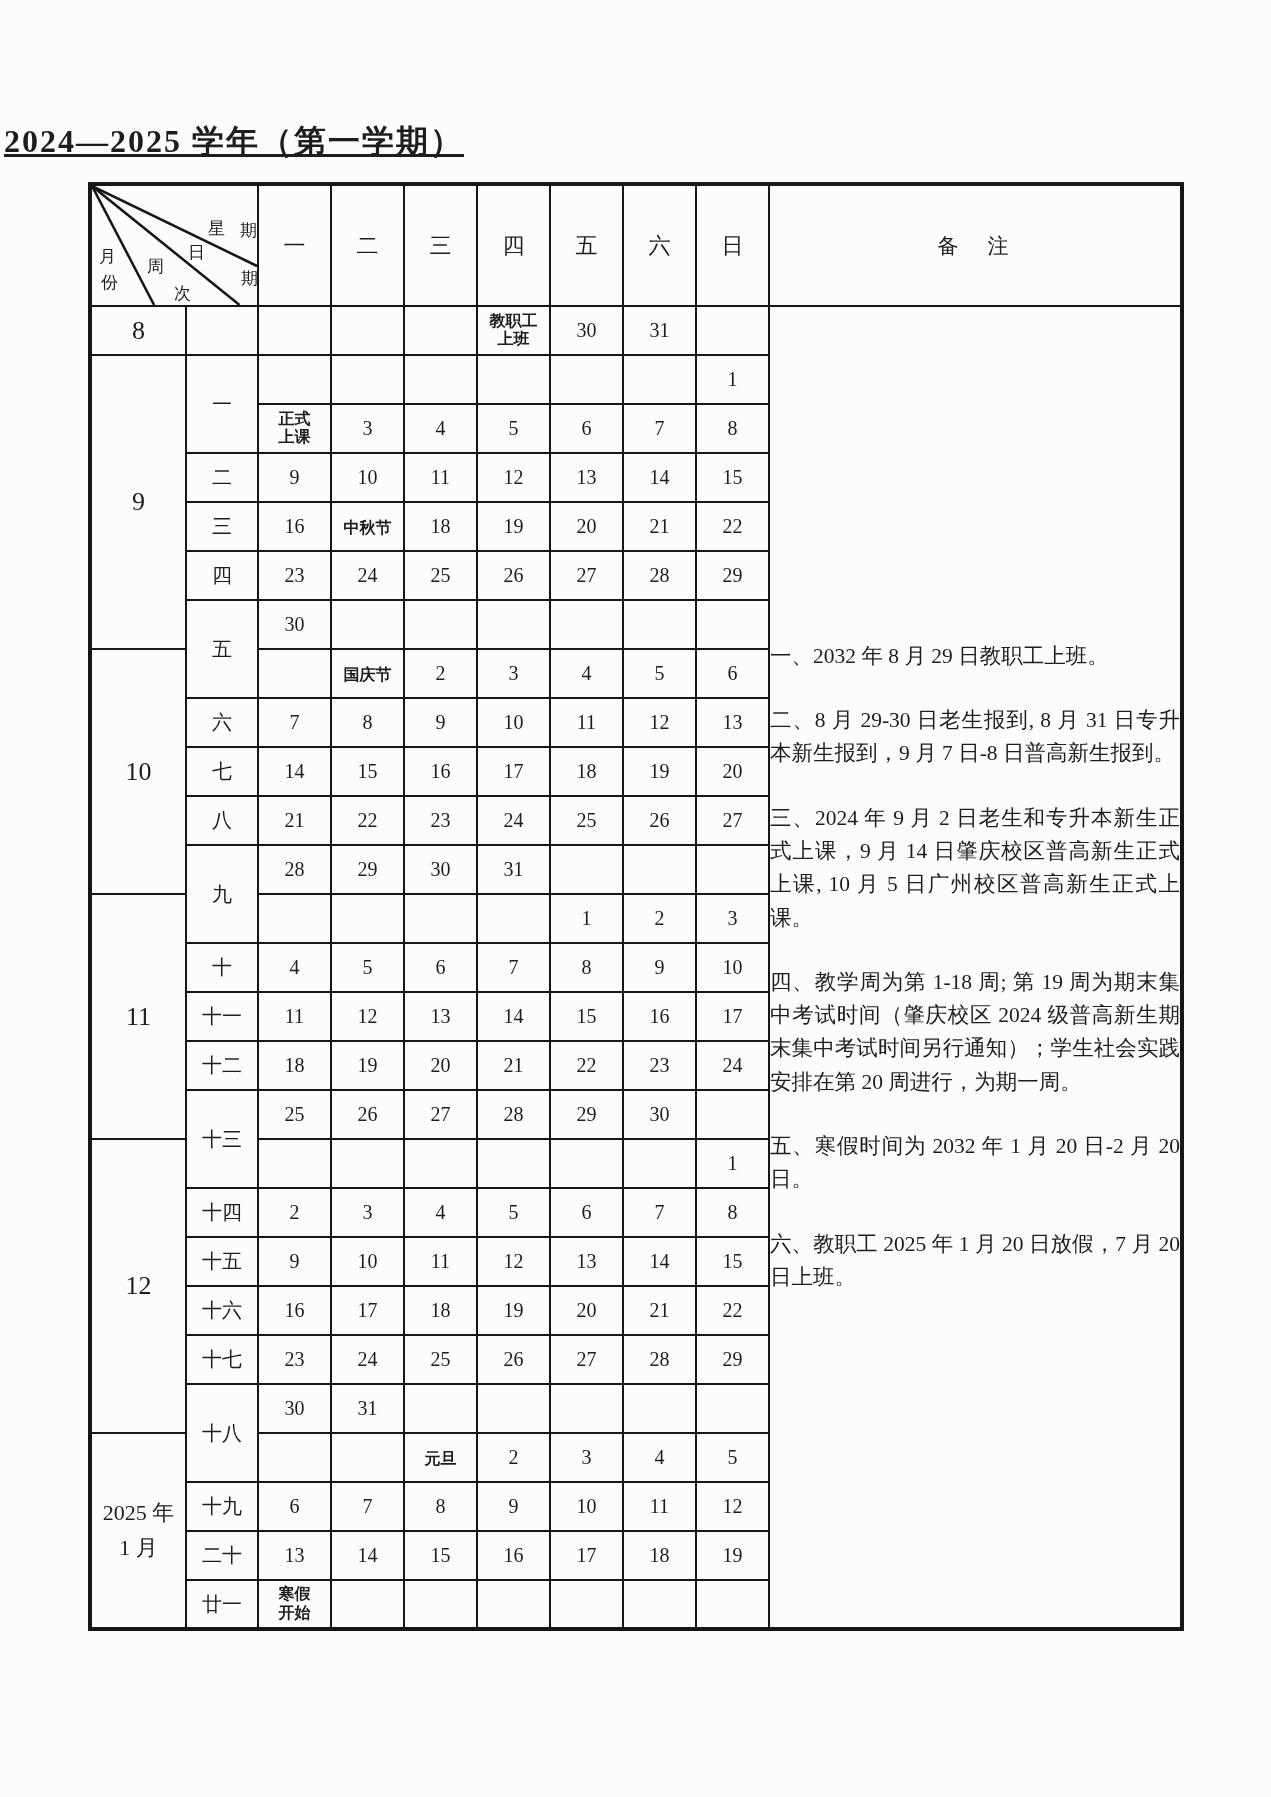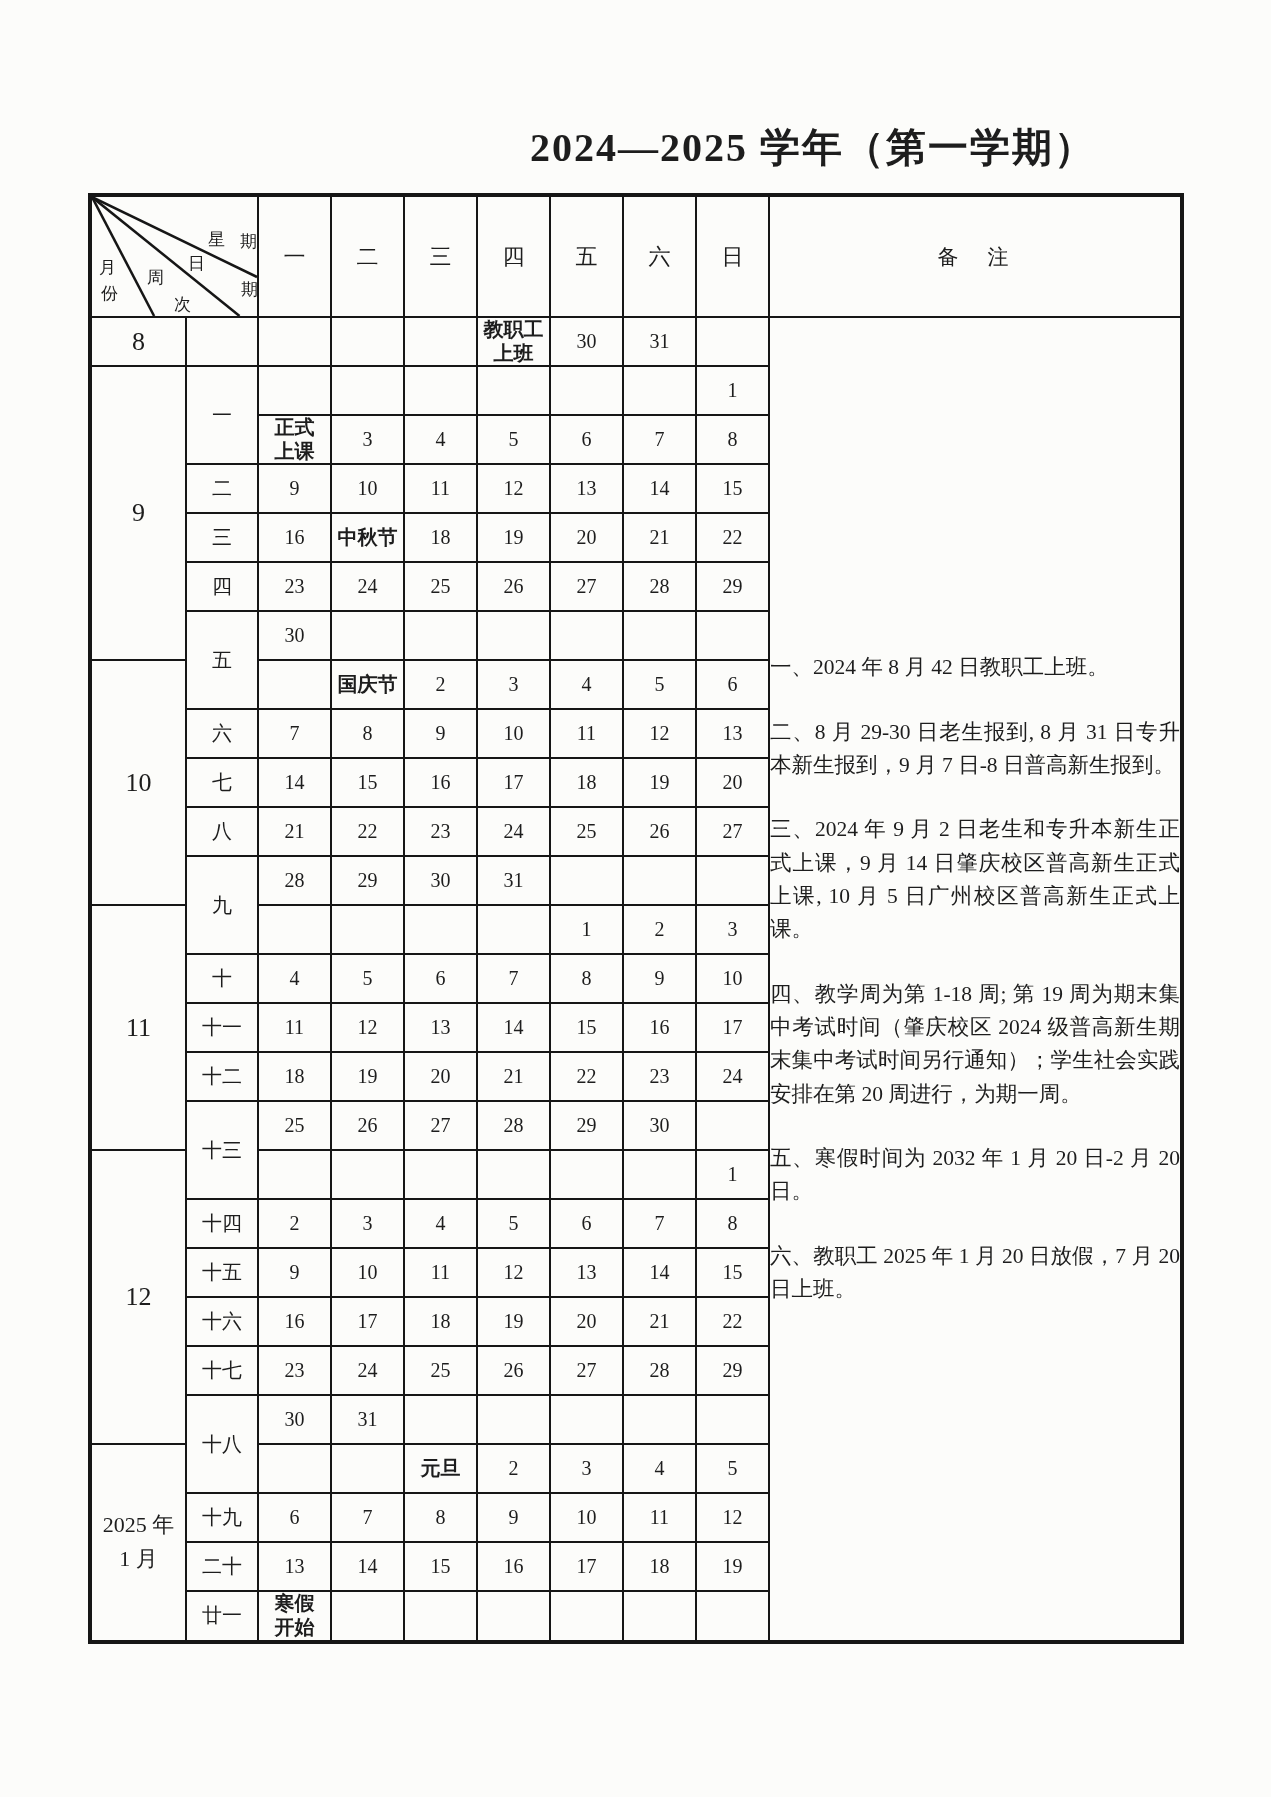--- a/index.html
+++ b/index.html
@@ -4,41 +4,41 @@
 <style>
   * { margin:0; padding:0; box-sizing:border-box; }
   html,body { background:#f2f2f0; }
   .page {
     position:relative; width:1271px; height:1797px; margin:0 auto;
     background:#fcfcfa; color:#1d1d1d; overflow:hidden;
     font-family:"Liberation Serif","DejaVu Serif",serif;
   }
   .content { position:absolute; left:88px; top:120px; width:1092px; }
   .title {
-    font-size:40px; font-weight:bold; letter-spacing:2px;
-    text-align:right; transform:translateX(-84px);
-    margin-bottom:18px; white-space:nowrap;
+    font-size:32px; font-weight:bold; letter-spacing:2px;
+    text-align:left; transform:translateX(-84px);
+    margin-bottom:18px; white-space:nowrap;text-decoration:underline;
   }
   table.cal {
     border-collapse:collapse; table-layout:fixed; width:1092px;
     border:4px solid #161616;
   }
   table.cal td {
     border:2.5px solid #161616; text-align:center; vertical-align:middle;
     overflow:hidden; padding:0;
   }
   tr.hdr { height:122px; }
   tr.r { height:49px; }
   td.month-cell { font-size:26px; }
   td.month-cell.small { font-size:22px; line-height:1.55; }
   td.week-cell { font-size:20px; }
   td.day-cell { font-size:20px; }
   td.day-cell .bold-txt {
     font-family:"Liberation Sans","DejaVu Sans",sans-serif;
-    font-weight:bold; font-size:20px; line-height:1.18; display:inline-block;
+    font-weight:bold; font-size:16px; line-height:1.18; display:inline-block;
   }
   td.dow-cell { font-size:22px; }
   td.notes-header-cell { font-size:21px; letter-spacing:4px; }
   td.notes-cell {
     vertical-align:top; text-align:left; padding:88px 24px 20px 26px;
   }
   .note {
     font-size:21.5px; line-height:1.55; text-align:justify; margin-top:31px;
   }
   .note:first-child { margin-top:0; }
@@ -109,21 +109,21 @@
             <td class="month-cell" rowspan="1">8</td>
             <td class="week-cell" rowspan="1"></td>
             <td class="day-cell"></td>
             <td class="day-cell"></td>
             <td class="day-cell"></td>
             <td class="day-cell"><span class="bold-txt">教职工<br>上班</span></td>
             <td class="day-cell">30</td>
             <td class="day-cell">31</td>
             <td class="day-cell"></td>
             <td class="notes-cell" rowspan="27">
-              <p class="note">一、2024 年 8 月 42 日教职工上班。</p>
+              <p class="note">一、2032 年 8 月 29 日教职工上班。</p>
               <p class="note">二、8 月 29-30 日老生报到, 8 月 31 日专升本新生报到，9 月 7 日-8 日普高新生报到。</p>
               <p class="note">三、2024 年 9 月 2 日老生和专升本新生正式上课，9 月 14 日肇庆校区普高新生正式上课, 10 月 5 日广州校区普高新生正式上课。</p>
               <p class="note">四、教学周为第 1-18 周; 第 19 周为期末集中考试时间（肇庆校区 2024 级普高新生期末集中考试时间另行通知）；学生社会实践安排在第 20 周进行，为期一周。</p>
               <p class="note">五、寒假时间为 2032 年 1 月 20 日-2 月 20 日。</p>
               <p class="note">六、教职工 2025 年 1 月 20 日放假，7 月 20 日上班。</p>
             </td>
           </tr>
           <tr class="r">
             <td class="month-cell" rowspan="6">9</td>
             <td class="week-cell" rowspan="2">一</td>

